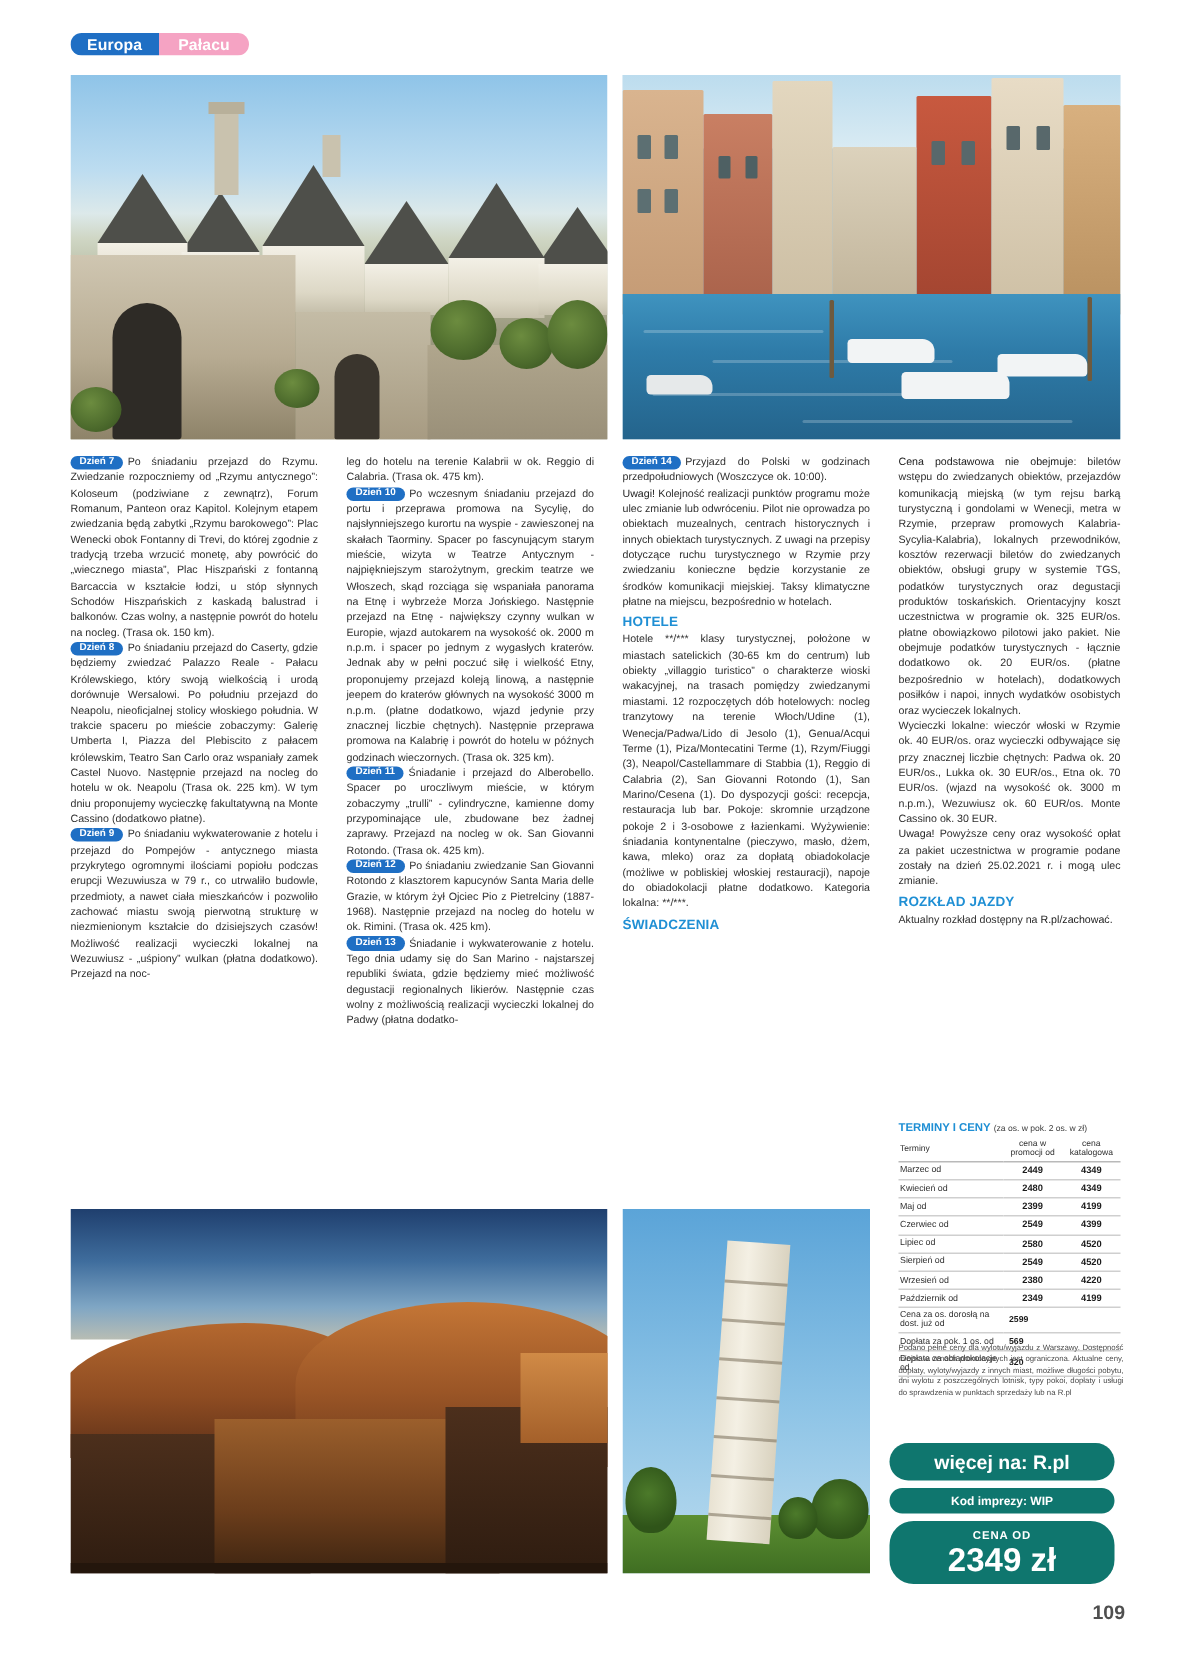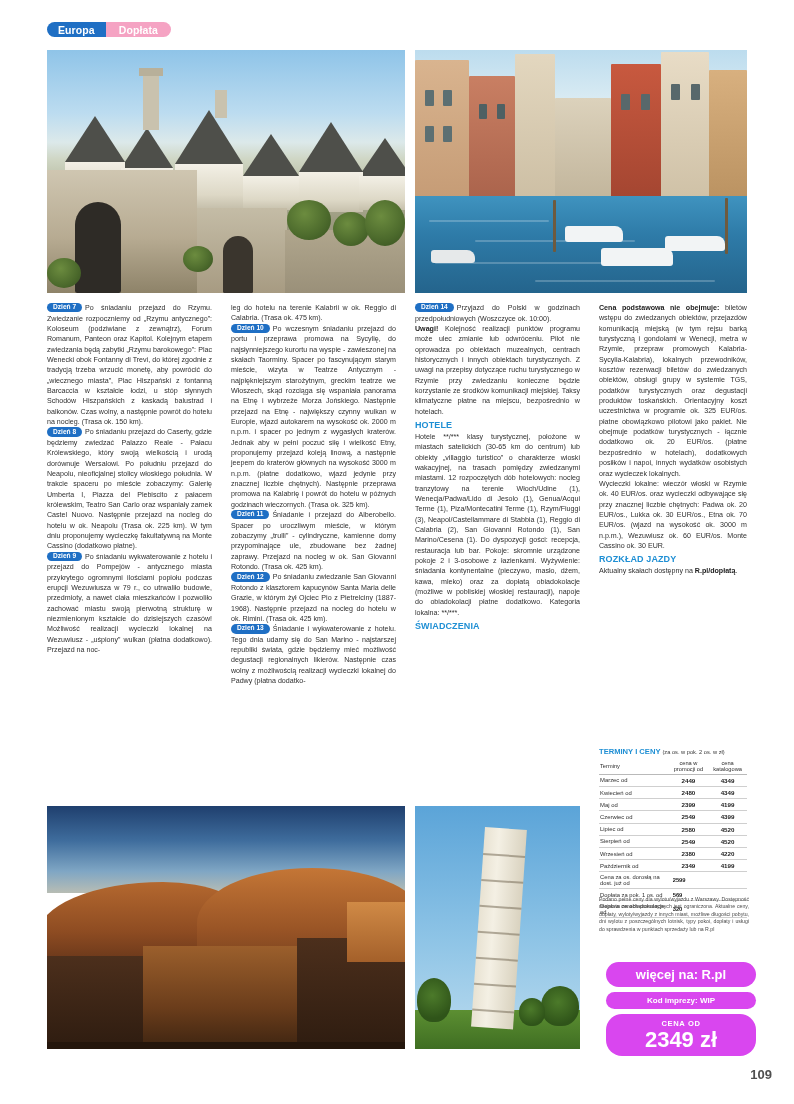--- a/index.html
+++ b/index.html
@@ -198,21 +198,21 @@
   }
 
   .sec-head {
     color: #1f8fd4;
     font-weight: bold;
     font-size: 9px;
     line-height: 13px;
     margin-top: 2px;
     letter-spacing: .1px;
   }
-  .bold { font-weight: bold; color: #1b1b1b; }
+  .bold { font-weight: normal; color: #1b1b1b; }
 
   
   .prices {
     position: absolute;
     left: 599px;
     top: 747px;
     width: 148px;
   }
   .prices-title {
     color: #1f8fd4;
@@ -265,52 +265,52 @@
     width: 150px;
     font-size: 5.2px;
     line-height: 7.4px;
     color: #4a4a4a;
     text-align: justify;
   }
 
   
   .cta {
     position: absolute;
-    left: 606px;
+    left: 593px;
     width: 150px;
-    background: #d946ef;
+    background: #0f766e;
     border-radius: 13px;
     color: #ffffff;
     text-align: center;
     display: flex;
     flex-direction: column;
     align-items: center;
     justify-content: center;
   }
   .cta-more { top: 962px; height: 25px; font-size: 13px; font-weight: bold; }
   .cta-code { top: 992px; height: 17px; font-size: 8px; font-weight: bold; }
   .cta-price { top: 1014px; height: 42px; border-radius: 16px; }
   .cta-price .lab { font-size: 7.6px; font-weight: bold; letter-spacing: .6px; }
   .cta-price .amt { font-size: 22px; font-weight: bold; line-height: 23px; }
 
   .pageno {
     position: absolute;
-    right: 22px;
+    right: 44px;
     bottom: 22px;
     font-size: 13px;
     font-weight: bold;
     color: #4f4f4f;
   }
 </style>
 </head>
 <body>
 
 <div class="badge-wrap">
   <div class="badge-europa">Europa</div>
-  <div class="badge-country">Dopłata</div>
+  <div class="badge-country">Pałacu</div>
 </div>
 
 <div class="photo photo-trulli">
   <div class="sky-trulli"></div>
 
   <div class="trulli-cone" style="left:18px; top:66px; border-left-width:30px; border-right-width:30px; border-bottom-width:46px;"></div>
   <div class="trulli-cone" style="left:74px; top:78px; border-left-width:26px; border-right-width:26px; border-bottom-width:40px;"></div>
   <div class="trulli-cone" style="left:128px; top:60px; border-left-width:34px; border-right-width:34px; border-bottom-width:54px;"></div>
   <div class="trulli-cone" style="left:196px; top:84px; border-left-width:28px; border-right-width:28px; border-bottom-width:42px;"></div>
   <div class="trulli-cone" style="left:252px; top:72px; border-left-width:32px; border-right-width:32px; border-bottom-width:50px;"></div>
@@ -400,22 +400,23 @@
     <p><span class="daypill">Dzień 14</span><span>Przyjazd do Polski w godzinach przedpołudniowych (Woszczyce ok. 10:00).</span></p>
     <p><span class="bold">Uwagi!</span> <span>Kolejność realizacji punktów programu może ulec zmianie lub odwróceniu. Pilot nie oprowadza po obiektach muzealnych, centrach historycznych i innych obiektach turystycznych. Z uwagi na przepisy dotyczące ruchu turystycznego w Rzymie przy zwiedzaniu konieczne będzie korzystanie ze środków komunikacji miejskiej. Taksy klimatyczne płatne na miejscu, bezpośrednio w hotelach.</span></p>
     <div class="sec-head">HOTELE</div>
     <p>Hotele **/*** klasy turystycznej, położone w miastach satelickich (30-65 km do centrum) lub obiekty „villaggio turistico” o charakterze wioski wakacyjnej, na trasach pomiędzy zwiedzanymi miastami. 12 rozpoczętych dób hotelowych: nocleg tranzytowy na terenie Włoch/Udine (1), Wenecja/Padwa/Lido di Jesolo (1), Genua/Acqui Terme (1), Piza/Montecatini Terme (1), Rzym/Fiuggi (3), Neapol/Castellammare di Stabbia (1), Reggio di Calabria (2), San Giovanni Rotondo (1), San Marino/Cesena (1). Do dyspozycji gości: recepcja, restauracja lub bar. Pokoje: skromnie urządzone pokoje 2 i 3-osobowe z łazienkami. Wyżywienie: śniadania kontynentalne (pieczywo, masło, dżem, kawa, mleko) oraz za dopłatą obiadokolacje (możliwe w pobliskiej włoskiej restauracji), napoje do obiadokolacji płatne dodatkowo. Kategoria lokalna: **/***.</p>
     <div class="sec-head">ŚWIADCZENIA</div>
   </div>
 
   <div class="col col-4">
     <p><span class="bold">Cena podstawowa nie obejmuje:</span> <span>biletów wstępu do zwiedzanych obiektów, przejazdów komunikacją miejską (w tym rejsu barką turystyczną i gondolami w Wenecji, metra w Rzymie, przepraw promowych Kalabria-Sycylia-Kalabria), lokalnych przewodników, kosztów rezerwacji biletów do zwiedzanych obiektów, obsługi grupy w systemie TGS, podatków turystycznych oraz degustacji produktów toskańskich. Orientacyjny koszt uczestnictwa w programie ok. 325 EUR/os. płatne obowiązkowo pilotowi jako pakiet. Nie obejmuje podatków turystycznych - łącznie dodatkowo ok. 20 EUR/os. (płatne bezpośrednio w hotelach), dodatkowych posiłków i napoi, innych wydatków osobistych oraz wycieczek lokalnych.</span></p>
     <p>Wycieczki lokalne: wieczór włoski w Rzymie ok. 40 EUR/os. oraz wycieczki odbywające się przy znacznej liczbie chętnych: Padwa ok. 20 EUR/os., Lukka ok. 30 EUR/os., Etna ok. 70 EUR/os. (wjazd na wysokość ok. 3000 m n.p.m.), Wezuwiusz ok. 60 EUR/os. Monte Cassino ok. 30 EUR.</p>
+    <p><span class="bold">Uwaga!</span> <span>Powyższe ceny oraz wysokość opłat za pakiet uczestnictwa w programie podane zostały na dzień 25.02.2021 r. i mogą ulec zmianie.</span></p>
     <div class="sec-head">ROZKŁAD JAZDY</div>
-    <p><span>Aktualny skałach dostępny na </span><span class="bold">R.pl/dopłatą</span><span>.</span></p>
+    <p><span>Aktualny rozkład dostępny na </span><span class="bold">R.pl/zachować</span><span>.</span></p>
   </div>
 </div>
 
 <div class="prices">
   <div class="prices-title">
     <span>TERMINY I CENY</span>
     <span class="sub">(za os. w pok. 2 os. w zł)</span>
   </div>
   <table class="pt">
     <thead>

